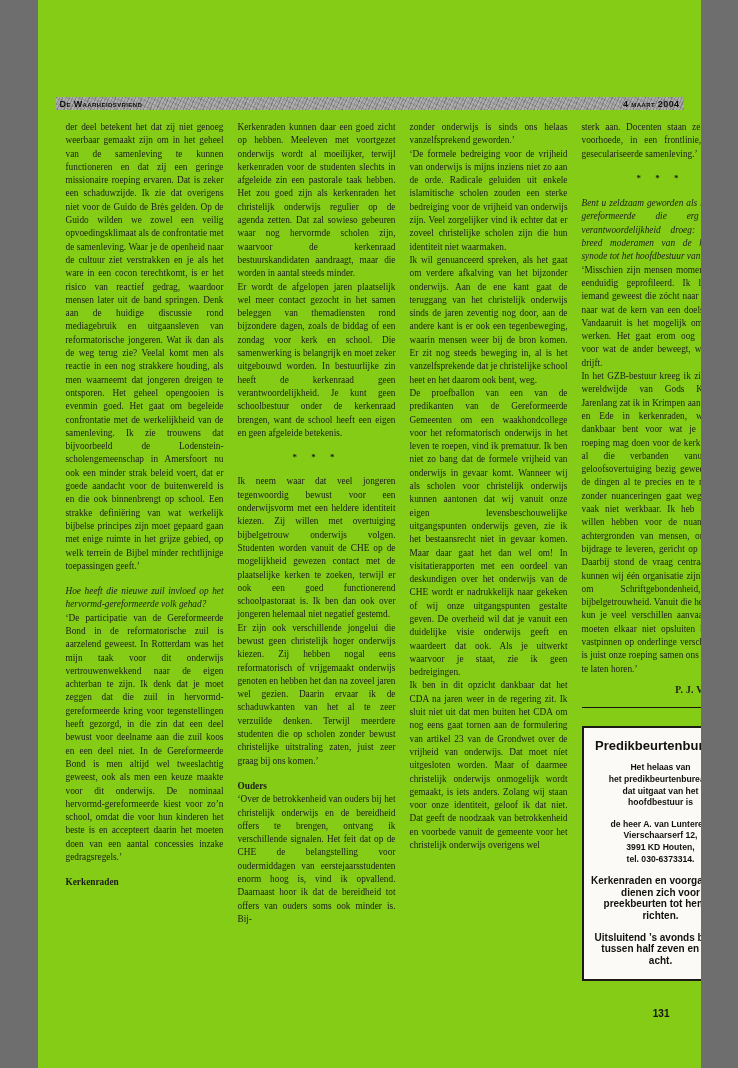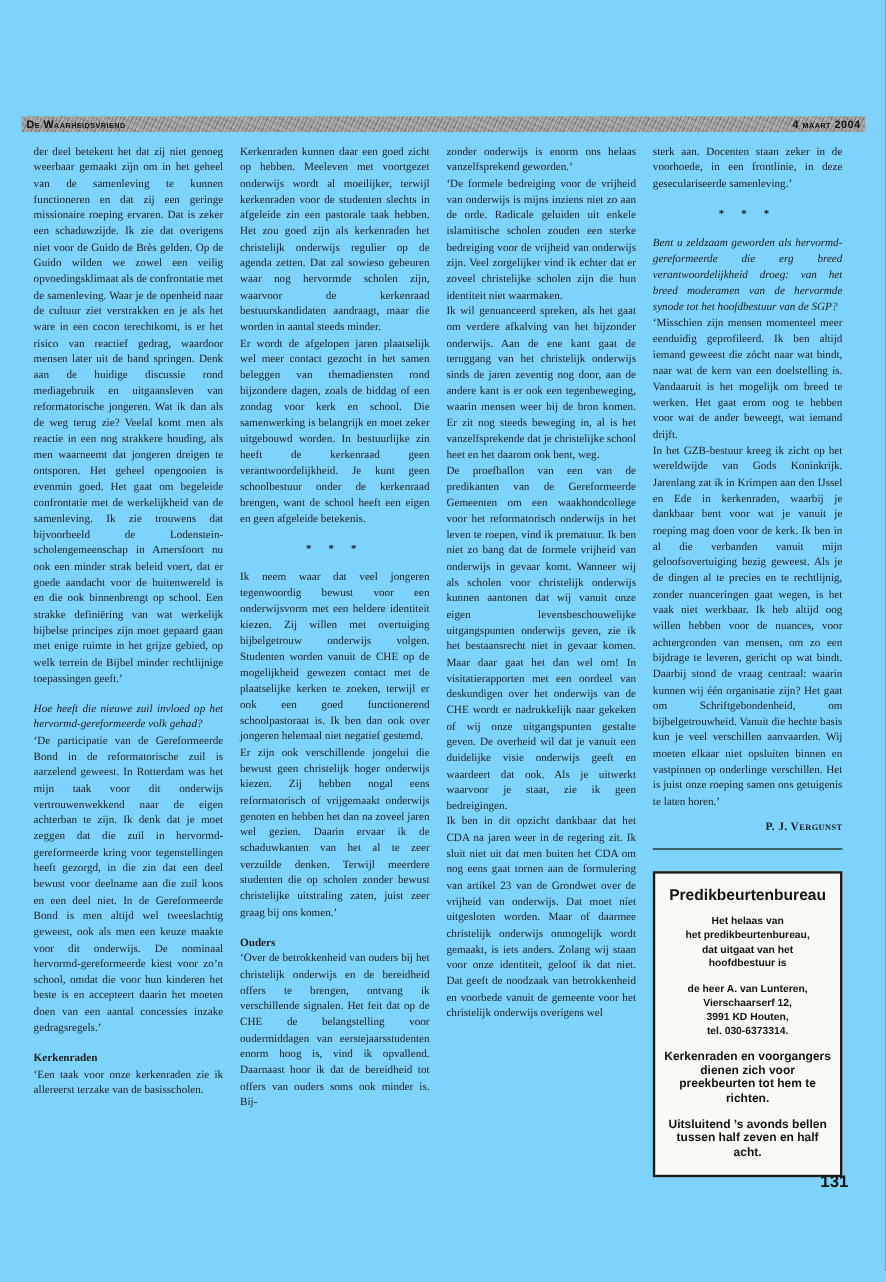--- a/index.html
+++ b/index.html
@@ -1,20 +1,20 @@
 <!DOCTYPE html>
 <html lang="nl"><head>
 <meta charset="utf-8">
 <style>
   html,body{margin:0;padding:0;background:#6e6e6e;}
   .page{
     position:relative;
-    width:738px;height:1068px;
+    width:663px;height:1068px;
     margin:0 auto;
-    background:#7dd3fc;
+    background:#84cc16;
     overflow:hidden;
   }
   
   .masthead{
     position:absolute;left:18px;right:17px;top:97px;height:13px;
     background:#a6a6a6;
     background-image:
       repeating-linear-gradient(115deg, rgba(35,35,35,.28) 0 1px, rgba(205,205,205,.18) 1px 3px, rgba(90,90,90,.30) 3px 4px, rgba(175,175,175,.14) 4px 6px),
       repeating-linear-gradient(25deg, rgba(60,60,60,.12) 0 2px, rgba(190,190,190,.10) 2px 5px);
     display:flex;justify-content:space-between;align-items:center;
@@ -48,57 +48,56 @@
     padding:11px 7px 13px;
     background:#fbfaf6;
     font-family:"Liberation Sans",sans-serif;
     text-align:center;color:#13120e;
   }
   .pbox-title{font-weight:bold;font-size:13px;margin:0 0 10px;}
   .pbox-line{font-size:8.6px;line-height:11.6px;font-weight:bold;margin:0;}
   .pbox-group{margin-top:10px;}
   .pbox-note{font-size:10px;line-height:11.6px;margin:10px 0 0;font-weight:bold;}
   .page-number{
-    position:absolute;right:31px;top:976px;
+    position:absolute;right:31px;top:1008px;
     font-family:"Liberation Sans",sans-serif;
-    font-weight:bold;font-size:14px;color:#15140f;
+    font-weight:bold;font-size:10px;color:#15140f;
   }
 </style>
 </head>
 <body>
 
 <div class="page">
 
   <div class="masthead">
     <span>De Waarheidsvriend</span>
     <span>4 maart 2004</span>
   </div>
 
   <div class="columns">
 
     <div class="col">
       <p class="para">der deel betekent het dat zij niet genoeg weerbaar gemaakt zijn om in het geheel van de samenleving te kunnen functioneren en dat zij een geringe missionaire roeping ervaren. Dat is zeker een schaduwzijde. Ik zie dat overigens niet voor de Guido de Brès gelden. Op de Guido wilden we zowel een veilig opvoedingsklimaat als de confrontatie met de samenleving. Waar je de openheid naar de cultuur ziet verstrakken en je als het ware in een cocon terechtkomt, is er het risico van reactief gedrag, waardoor mensen later uit de band springen. Denk aan de huidige discussie rond mediagebruik en uitgaansleven van reformatorische jongeren. Wat ik dan als de weg terug zie? Veelal komt men als reactie in een nog strakkere houding, als men waarneemt dat jongeren dreigen te ontsporen. Het geheel opengooien is evenmin goed. Het gaat om begeleide confrontatie met de werkelijkheid van de samenleving. Ik zie trouwens dat bijvoorbeeld de Lodenstein-scholengemeenschap in Amersfoort nu ook een minder strak beleid voert, dat er goede aandacht voor de buitenwereld is en die ook binnenbrengt op school. Een strakke definiëring van wat werkelijk bijbelse principes zijn moet gepaard gaan met enige ruimte in het grijze gebied, op welk terrein de Bijbel minder rechtlijnige toepassingen geeft.’</p>
       <p class="question">Hoe heeft die nieuwe zuil invloed op het hervormd-gereformeerde volk gehad?</p>
       <p class="para">‘De participatie van de Gereformeerde Bond in de reformatorische zuil is aarzelend geweest. In Rotterdam was het mijn taak voor dit onderwijs vertrouwenwekkend naar de eigen achterban te zijn. Ik denk dat je moet zeggen dat die zuil in hervormd-gereformeerde kring voor tegenstellingen heeft gezorgd, in die zin dat een deel bewust voor deelname aan die zuil koos en een deel niet. In de Gereformeerde Bond is men altijd wel tweeslachtig geweest, ook als men een keuze maakte voor dit onderwijs. De nominaal hervormd-gereformeerde kiest voor zo’n school, omdat die voor hun kinderen het beste is en accepteert daarin het moeten doen van een aantal concessies inzake gedragsregels.’</p>
       <p class="subhead">Kerkenraden</p>
-      <p class="para">‘Een taak voor onze kerkenraden zie ik allereerst terzake van de basisscholen.</p>
     </div>
 
     <div class="col">
       <p class="para">Kerkenraden kunnen daar een goed zicht op hebben. Meeleven met voortgezet onderwijs wordt al moeilijker, terwijl kerkenraden voor de studenten slechts in afgeleide zin een pastorale taak hebben. Het zou goed zijn als kerkenraden het christelijk onderwijs regulier op de agenda zetten. Dat zal sowieso gebeuren waar nog hervormde scholen zijn, waarvoor de kerkenraad bestuurskandidaten aandraagt, maar die worden in aantal steeds minder.</p>
       <p class="para">Er wordt de afgelopen jaren plaatselijk wel meer contact gezocht in het samen beleggen van themadiensten rond bijzondere dagen, zoals de biddag of een zondag voor kerk en school. Die samenwerking is belangrijk en moet zeker uitgebouwd worden. In bestuurlijke zin heeft de kerkenraad geen verantwoordelijkheid. Je kunt geen schoolbestuur onder de kerkenraad brengen, want de school heeft een eigen en geen afgeleide betekenis.</p>
       <p class="stars">* * *</p>
       <p class="para">Ik neem waar dat veel jongeren tegenwoordig bewust voor een onderwijsvorm met een heldere identiteit kiezen. Zij willen met overtuiging bijbelgetrouw onderwijs volgen. Studenten worden vanuit de CHE op de mogelijkheid gewezen contact met de plaatselijke kerken te zoeken, terwijl er ook een goed functionerend schoolpastoraat is. Ik ben dan ook over jongeren helemaal niet negatief gestemd.</p>
       <p class="para">Er zijn ook verschillende jongelui die bewust geen christelijk hoger onderwijs kiezen. Zij hebben nogal eens reformatorisch of vrijgemaakt onderwijs genoten en hebben het dan na zoveel jaren wel gezien. Daarin ervaar ik de schaduwkanten van het al te zeer verzuilde denken. Terwijl meerdere studenten die op scholen zonder bewust christelijke uitstraling zaten, juist zeer graag bij ons komen.’</p>
       <p class="subhead">Ouders</p>
       <p class="para">‘Over de betrokkenheid van ouders bij het christelijk onderwijs en de bereidheid offers te brengen, ontvang ik verschillende signalen. Het feit dat op de CHE de belangstelling voor oudermiddagen van eerstejaarsstudenten enorm hoog is, vind ik opvallend. Daarnaast hoor ik dat de bereidheid tot offers van ouders soms ook minder is. Bij-</p>
     </div>
 
     <div class="col">
-      <p class="para">zonder onderwijs is enorm ons helaas vanzelfsprekend geworden.’</p>
+      <p class="para">zonder onderwijs is sinds ons helaas vanzelfsprekend geworden.’</p>
       <p class="para">‘De formele bedreiging voor de vrijheid van onderwijs is mijns inziens niet zo aan de orde. Radicale geluiden uit enkele islamitische scholen zouden een sterke bedreiging voor de vrijheid van onderwijs zijn. Veel zorgelijker vind ik echter dat er zoveel christelijke scholen zijn die hun identiteit niet waarmaken.</p>
       <p class="para">Ik wil genuanceerd spreken, als het gaat om verdere afkalving van het bijzonder onderwijs. Aan de ene kant gaat de teruggang van het christelijk onderwijs sinds de jaren zeventig nog door, aan de andere kant is er ook een tegenbeweging, waarin mensen weer bij de bron komen. Er zit nog steeds beweging in, al is het vanzelfsprekende dat je christelijke school heet en het daarom ook bent, weg.</p>
       <p class="para">De proefballon van een van de predikanten van de Gereformeerde Gemeenten om een waakhondcollege voor het reformatorisch onderwijs in het leven te roepen, vind ik prematuur. Ik ben niet zo bang dat de formele vrijheid van onderwijs in gevaar komt. Wanneer wij als scholen voor christelijk onderwijs kunnen aantonen dat wij vanuit onze eigen levensbeschouwelijke uitgangspunten onderwijs geven, zie ik het bestaansrecht niet in gevaar komen. Maar daar gaat het dan wel om! In visitatierapporten met een oordeel van deskundigen over het onderwijs van de CHE wordt er nadrukkelijk naar gekeken of wij onze uitgangspunten gestalte geven. De overheid wil dat je vanuit een duidelijke visie onderwijs geeft en waardeert dat ook. Als je uitwerkt waarvoor je staat, zie ik geen bedreigingen.</p>
       <p class="para">Ik ben in dit opzicht dankbaar dat het CDA na jaren weer in de regering zit. Ik sluit niet uit dat men buiten het CDA om nog eens gaat tornen aan de formulering van artikel 23 van de Grondwet over de vrijheid van onderwijs. Dat moet níet uitgesloten worden. Maar of daarmee christelijk onderwijs onmogelijk wordt gemaakt, is iets anders. Zolang wij staan voor onze identiteit, geloof ik dat niet. Dat geeft de noodzaak van betrokkenheid en voorbede vanuit de gemeente voor het christelijk onderwijs overigens wel</p>
     </div>
 
     <div class="col">
       <p class="para">sterk aan. Docenten staan zeker in de voorhoede, in een frontlinie, in deze geseculariseerde samenleving.’</p>
       <p class="stars">* * *</p>
       <p class="question">Bent u zeldzaam geworden als hervormd-gereformeerde die erg breed verantwoordelijkheid droeg: van het breed moderamen van de hervormde synode tot het hoofdbestuur van de SGP?</p>

